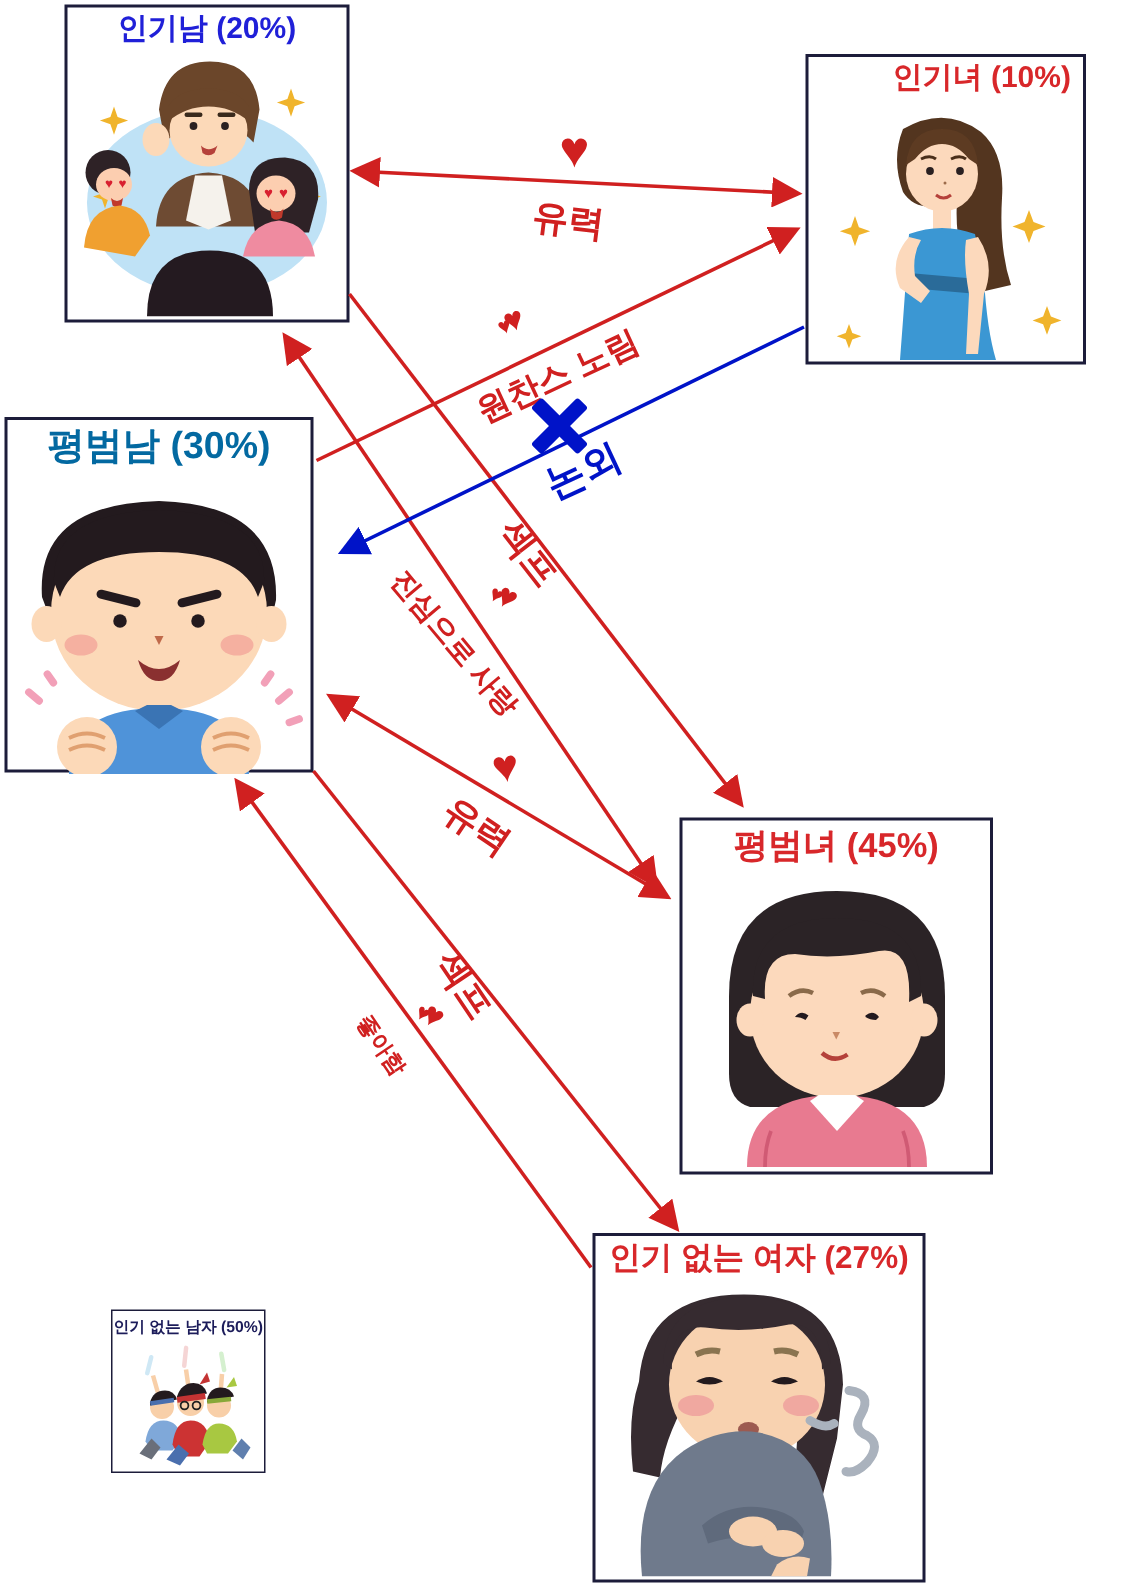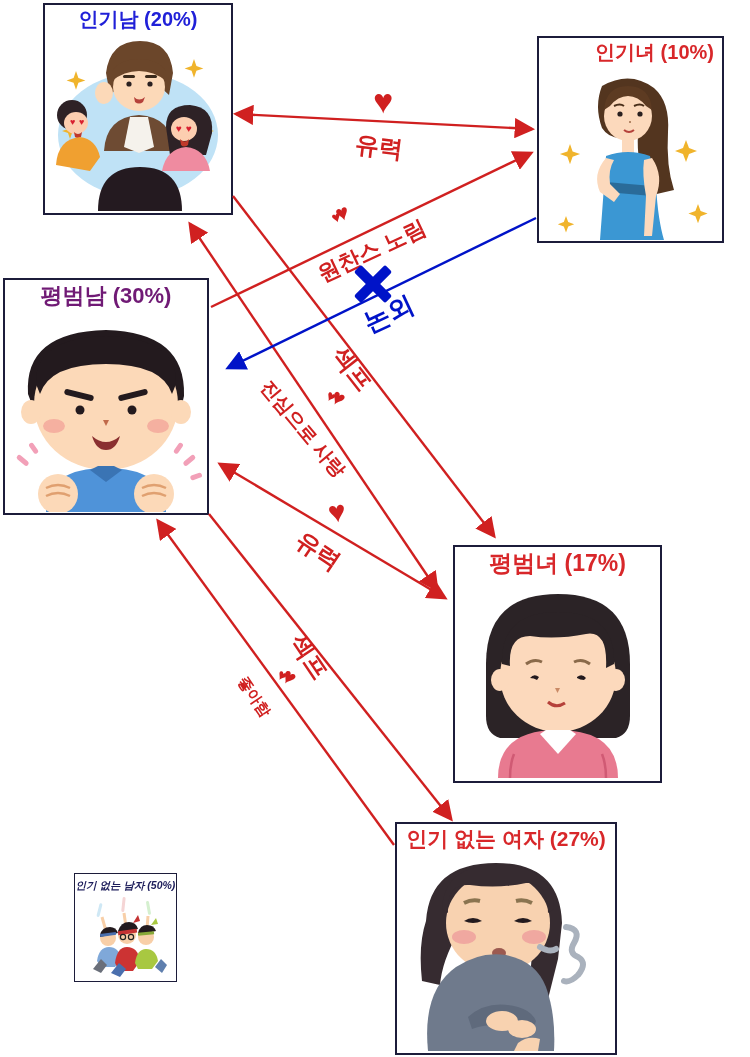--- a/index.html
+++ b/index.html
@@ -10,27 +10,27 @@
   }
   
   .node{position:absolute;background:#fff;border:2px solid #1c1c3a;box-sizing:border-box;z-index:1;}
   .node-title{text-align:center;font-weight:bold;line-height:1.15;padding-top:3px;white-space:nowrap;}
   .node svg{display:block;margin:0 auto;}
   #node-popular-man{left:43px;top:3px;width:190px;height:212px;}
   #node-popular-man .node-title{color:#2020d8;font-size:20px;}
   #node-popular-woman{left:537px;top:36px;width:187px;height:207px;}
   #node-popular-woman .node-title{color:#d8272a;font-size:20px;margin-left:48px;}
   #node-average-man{left:3px;top:278px;width:206px;height:237px;}
-  #node-average-man .node-title{color:#701a75;font-size:22px;}
+  #node-average-man .node-title{color:#0369a1;font-size:25px;}
   #node-average-woman{left:453px;top:545px;width:209px;height:238px;}
   #node-average-woman .node-title{color:#d8272a;font-size:23px;}
   #node-unpopular-woman{left:395px;top:822px;width:222px;height:233px;}
   #node-unpopular-woman .node-title{color:#d8272a;font-size:21px;}
   #node-unpopular-man{left:74px;top:873px;width:103px;height:109px;border-width:1px;}
-  #node-unpopular-man .node-title{color:#1c1c5a;font-size:10.5px;padding-top:5px;font-style:italic;}
+  #node-unpopular-man .node-title{color:#1c1c5a;font-size:10.5px;padding-top:5px;}
   
   #arrow-layer{position:absolute;left:0;top:0;z-index:5;pointer-events:none;}
   
   .elabel{position:absolute;z-index:6;font-weight:bold;white-space:nowrap;pointer-events:none;}
   .red{color:#d02020;}
   .blue{color:#0013c8;}
   #lbl-likely-top   {left:379px;top:147px;font-size:24px;transform:translate(-50%,-50%) rotate(7deg);}
   #heart-top        {left:383px;top:101px;font-size:34px;transform:translate(-50%,-50%);}
   #hearts-one-chance{left:340px;top:214px;transform:translate(-50%,-50%) rotate(-18deg);}
   #lbl-one-chance   {left:372px;top:251px;font-size:22px;transform:translate(-50%,-50%) rotate(-25deg);}
@@ -156,21 +156,21 @@
         <rect x="10" y="150" width="14" height="5" rx="2.5" transform="rotate(40 17 152)"></rect>
         <rect x="22" y="138" width="12" height="5" rx="2.5" transform="rotate(55 28 140)"></rect>
         <rect x="176" y="150" width="14" height="5" rx="2.5" transform="rotate(-40 183 152)"></rect>
         <rect x="166" y="138" width="12" height="5" rx="2.5" transform="rotate(-55 172 140)"></rect>
         <rect x="184" y="166" width="12" height="5" rx="2.5" transform="rotate(-20 190 168)"></rect>
       </g>
     </svg>
   </div>
 
   <div class="node" id="node-average-woman">
-    <div class="node-title">평범녀 (17%)</div>
+    <div class="node-title">평범녀 (45%)</div>
     <svg width="203" height="202" viewBox="0 0 203 202">
 
       <path d="M30 88 q0 -70 72 -70 q72 0 72 70 l0 52 q0 18 -14 22 l-116 0 q-14 -4 -14 -22 z" fill="#2b2326"></path>
       <ellipse cx="102" cy="100" rx="58" ry="56" fill="#fcd9bc"></ellipse>
       <path d="M46 88 q-2 -52 56 -52 q58 0 56 52 l-8 4 q2 -38 -20 -34 q-30 6 -56 2 q-22 0 -20 30 z" fill="#2b2326"></path>
       <ellipse cx="44" cy="104" rx="9" ry="11" fill="#fcd9bc"></ellipse>
       <ellipse cx="160" cy="104" rx="9" ry="11" fill="#fcd9bc"></ellipse>
       <path d="M70 88 q8 -6 16 -2" stroke="#8a6a4a" stroke-width="3" fill="none"></path>
       <path d="M118 86 q8 -4 16 2" stroke="#8a6a4a" stroke-width="3" fill="none"></path>
       <path d="M74 102 q4 -5 9 -1 l-2 3 q-3 -2 -7 -2 z" fill="#231a1e"></path>

